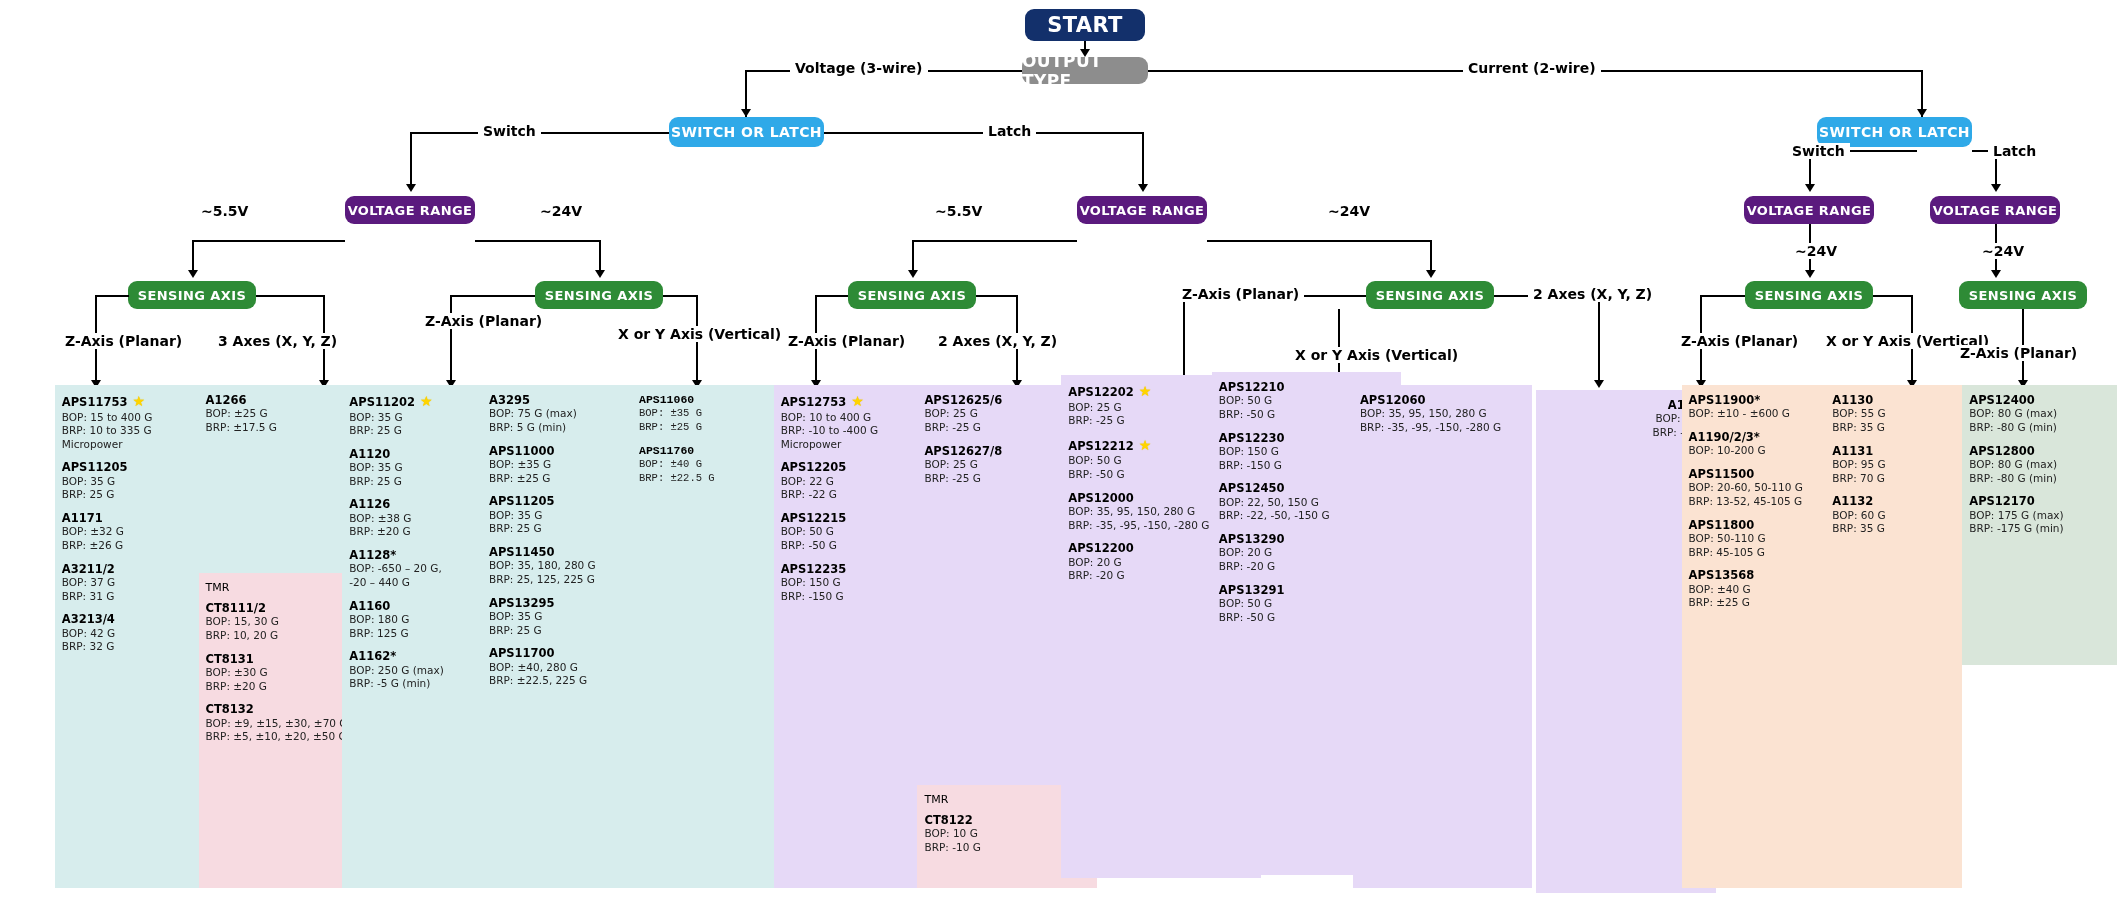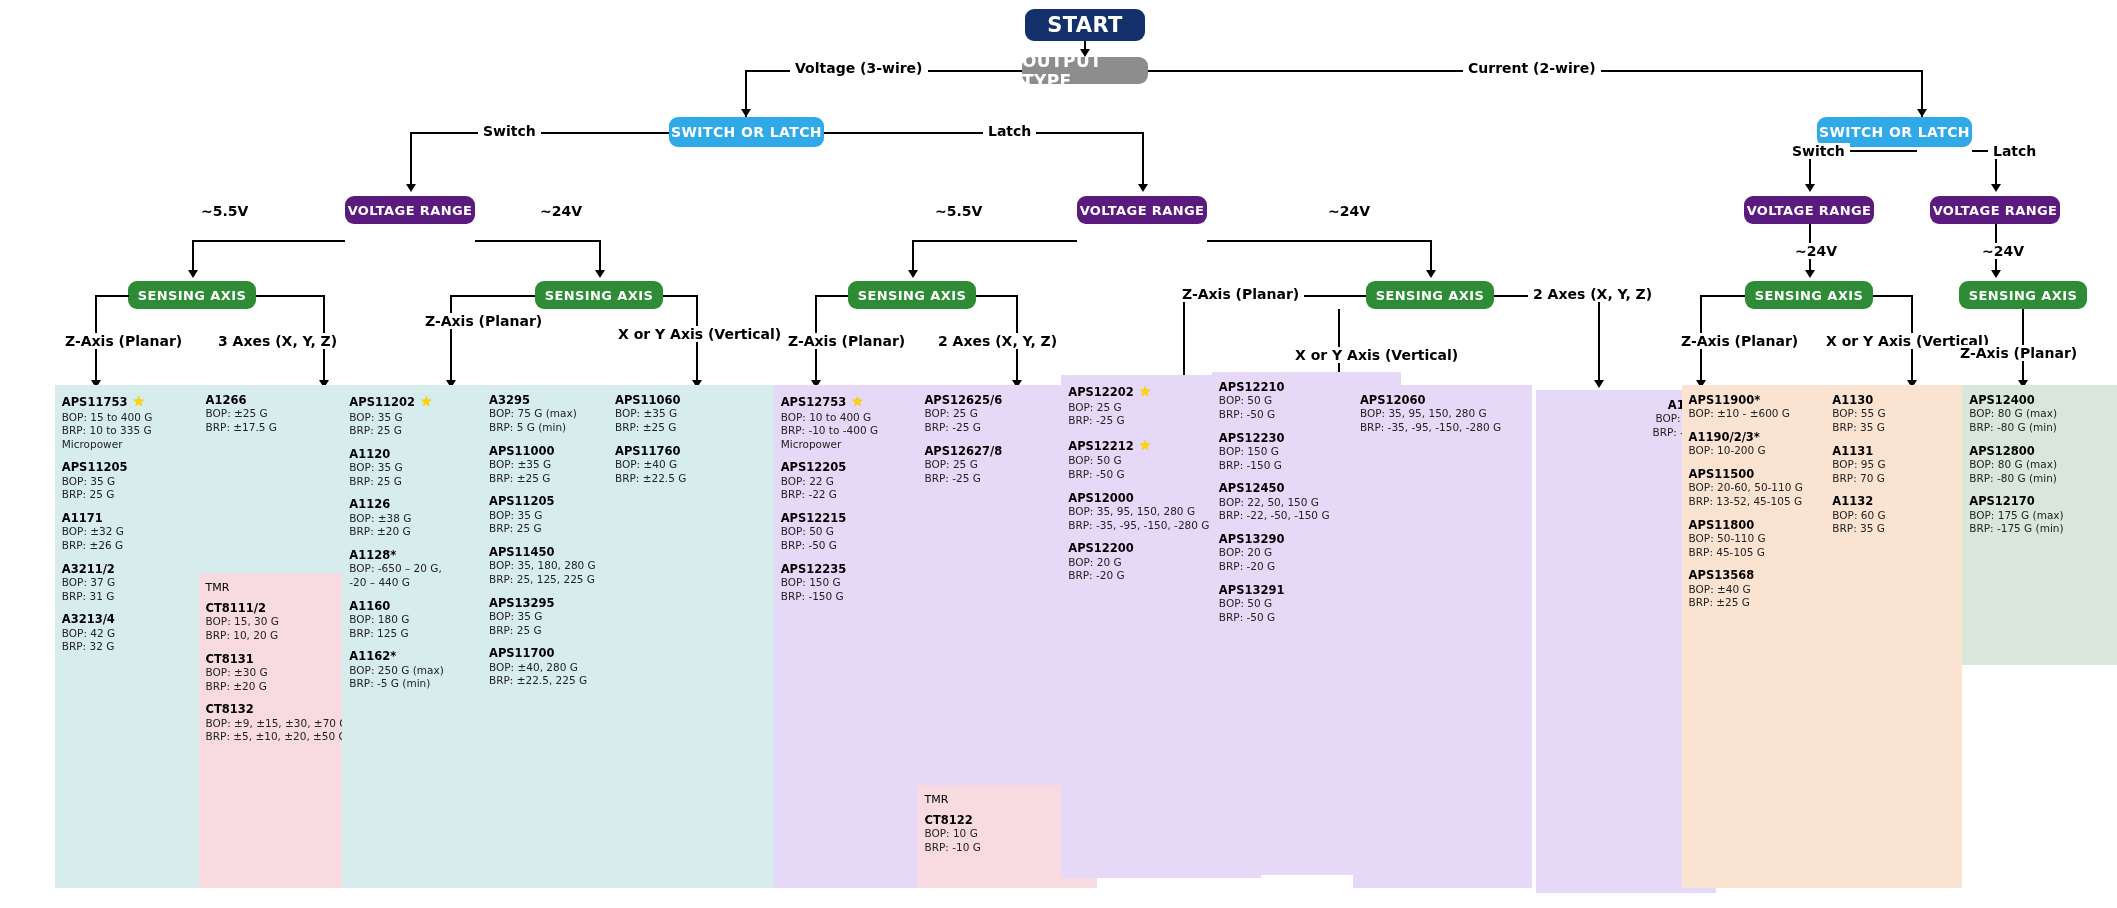--- a/index.html
+++ b/index.html
@@ -250,21 +250,21 @@
         <div class="pl">BRP: 25, 125, 225 G</div>
         <div class="pgap"></div>
         <div class="pn">APS13295</div>
         <div class="pl">BOP: 35 G</div>
         <div class="pl">BRP: 25 G</div>
         <div class="pgap"></div>
         <div class="pn">APS11700</div>
         <div class="pl">BOP: ±40, 280 G</div>
         <div class="pl">BRP: ±22.5, 225 G</div>
       </div>
-      <div class="col c-teal" style="left: 608px; top: 385px; width: 179.384px; height: 503px;">
+      <div class="col c-teal" style="left: 632px; top: 385px; width: 179.384px; height: 503px; font-family: Liberation Mono, monospace;">
         <div class="pn">APS11060</div>
         <div class="pl">BOP: ±35 G</div>
         <div class="pl">BRP: ±25 G</div>
         <div class="pgap"></div>
         <div class="pn">APS11760</div>
         <div class="pl">BOP: ±40 G</div>
         <div class="pl">BRP: ±22.5  G</div>
       </div>
       <div class="col c-purple" style="left: 773.677px; top: 385px; width: 179.384px; height: 503px;">
         <div class="pn">APS12753<span class="star">★</span></div>

